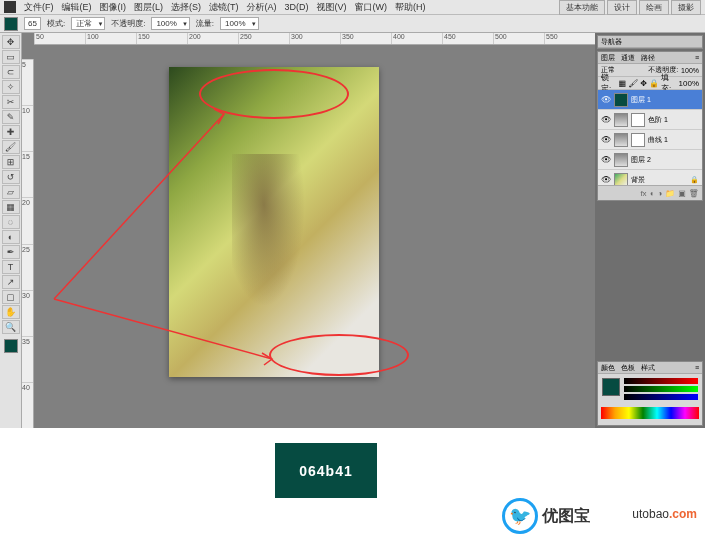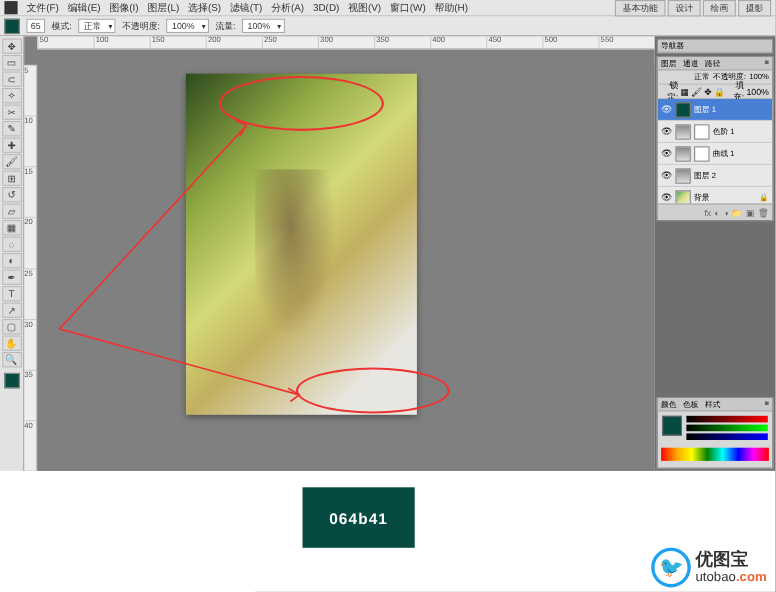--- a/index.html
+++ b/index.html
@@ -43,21 +43,21 @@
 .anno { position: absolute; pointer-events: none; }
 .ellipse1 { left: 165px; top: 10px; width: 150px; height: 50px; border: 2px solid #e33; border-radius: 50%; }
 .ellipse2 { left: 235px; top: 275px; width: 140px; height: 42px; border: 2px solid #e33; border-radius: 50%; }
 .arrowsvg { position: absolute; left: 0; top: 0; width: 100%; height: 100%; }
 
 
 .rightcol { width: 110px; background: #6f6f6f; display: flex; flex-direction: column; gap: 2px; padding: 2px; }
 .panel { background: #d8d8d8; border: 1px solid #888; }
 .panel .tabrow { height: 12px; background: #c8c8c8; display: flex; align-items: center; font-size: 7px; padding: 0 3px; gap: 6px; border-bottom: 1px solid #aaa; }
 .panel .tabrow .end { margin-left: auto; }
-.layerspanel { height: 150px; display: flex; flex-direction: column; text-align: right; }
+.layerspanel { height: 150px; display: flex; flex-direction: column; }
 .layerspanel .opts { height: 13px; display: flex; align-items: center; gap: 3px; padding: 0 3px; font-size: 7px; border-bottom: 1px solid #bbb; }
 .layerspanel .opts2 { height: 13px; display: flex; align-items: center; gap: 2px; padding: 0 3px; font-size: 8px; border-bottom: 1px solid #bbb; }
 .layerlist { flex: 1; overflow: hidden; background: #e8e8e8; }
 .layerrow { height: 20px; display: flex; align-items: center; gap: 3px; padding: 0 3px; border-bottom: 1px solid #ccc; font-size: 7px; }
 .layerrow.sel { background: #4a7fd6; color: #fff; }
 .layerrow .eye { width: 10px; font-size: 8px; }
 .layerrow .thumb { width: 14px; height: 14px; background: #fff; border: 1px solid #888; }
 .layerrow .thumb.img { background: linear-gradient(135deg,#4a6,#dd8,#eee); }
 .layerrow .thumb.adj { background: linear-gradient(#888,#ddd); }
 .layerrow .mask { width: 14px; height: 14px; background: #fff; border: 1px solid #888; }
@@ -71,23 +71,23 @@
 .colorpanel .slider.g { background: linear-gradient(to right,#000,#0f0); }
 .colorpanel .slider.b { background: linear-gradient(to right,#000,#00f); }
 .spectrum { height: 12px; margin: 3px; background: linear-gradient(to right, red,orange,yellow,green,cyan,blue,magenta,red); }
 
 
 .color-display { position: absolute; left: 275px; top: 443px; width: 102px; height: 55px; background: #064b41; color: #fff; display: flex; align-items: center; justify-content: center; font-size: 14px; font-weight: bold; letter-spacing: 1px; }
 
 
 .watermark { position: absolute; right: 8px; bottom: 4px; display: flex; align-items: center; gap: 4px; }
 .watermark .circ { width: 36px; height: 36px; border: 3px solid #1da1f2; border-radius: 50%; display: flex; align-items: center; justify-content: center; font-size: 18px; color: #1da1f2; }
-.watermark .txt { display: flex; flex-direction: column; line-height: 1; }
+.watermark .txt { display: flex; flex-direction: row; line-height: 1; }
 .watermark .txt .cn { font-size: 16px; font-weight: bold; color: #333; }
-.watermark .txt .en { font-size: 12px; color: #333; }
+.watermark .txt .en { font-size: 12px; color: #333; margin-left: 42px; }
 .watermark .txt .en b { color: #e63; }
 
 .smallpanel { height: 14px; }
 </style>
 </head>
 <body>
 
 <div class="menubar">
   <div class="logo"></div>
   <span>文件(F)</span>

